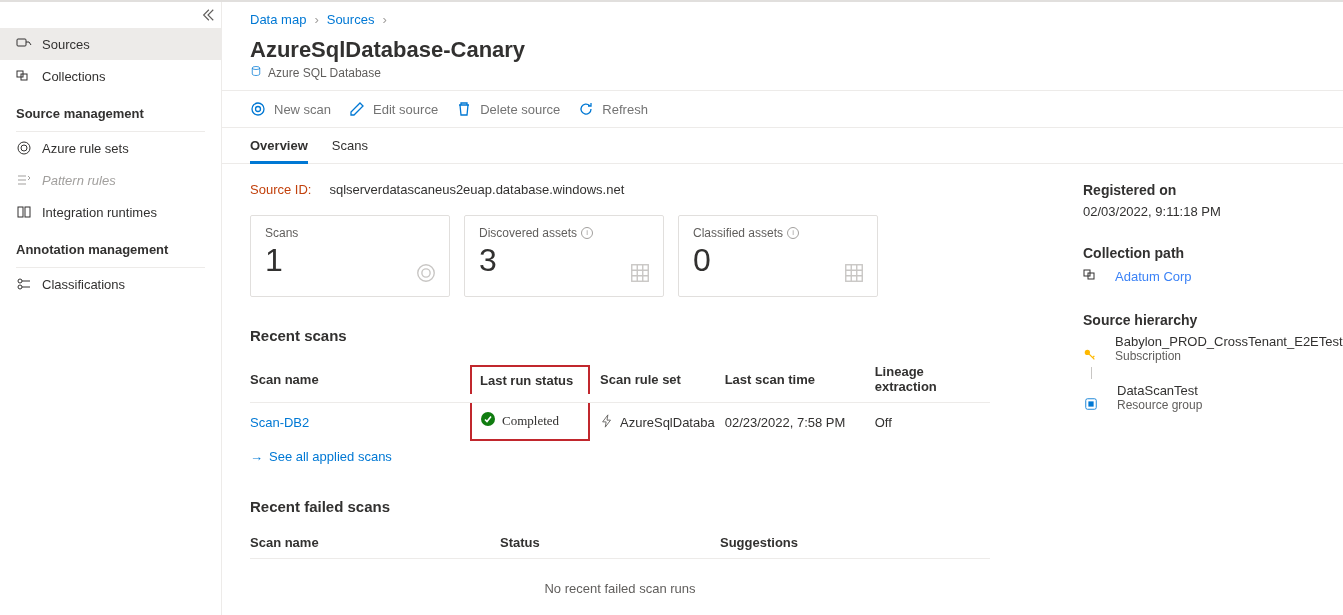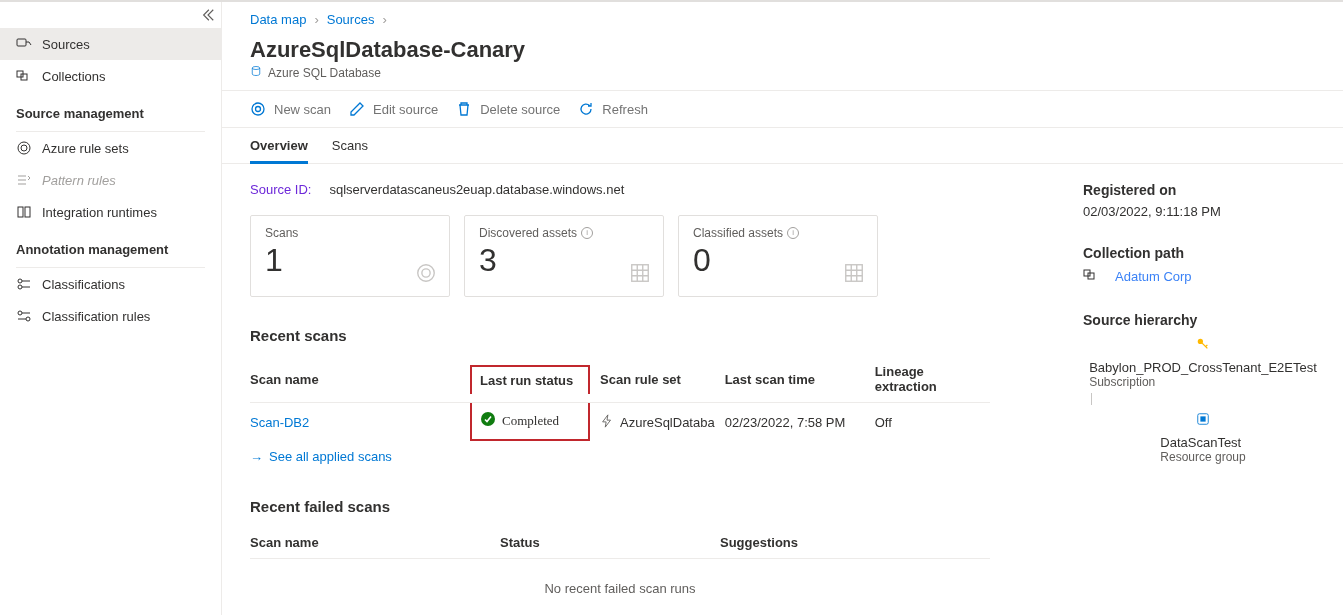--- a/index.html
+++ b/index.html
@@ -25,41 +25,41 @@
   .toolbar { display: flex; align-items: center; gap: 18px; padding: 10px 28px; border-bottom: 1px solid #edebe9; }
   .tbtn { display: flex; align-items: center; gap: 8px; color: #737373; cursor: pointer; font-size: 13px; }
   .tbtn .ticon { color: #0078d4; width: 16px; height: 16px; display: inline-flex; align-items: center; justify-content: center; }
   .tabs { display: flex; gap: 24px; padding: 0 28px; border-bottom: 1px solid #edebe9; }
   .tab { padding: 10px 0 8px; cursor: pointer; color: #323130; }
   .tab.active { font-weight: 600; border-bottom: 3px solid #0078d4; margin-bottom: -1px; text-align: center; }
   .content { display: flex; flex: 1; overflow: auto; }
   .left-col { flex: 1; padding: 18px 28px; }
   .right-col { width: 280px; padding: 18px 20px; }
   .row-srcid { display: flex; gap: 18px; font-size: 13px; margin-bottom: 18px; }
-  .row-srcid .lbl { color: #6d28d9; }
+  .row-srcid .lbl { color: #c2410c; }
   .stats { display: flex; gap: 14px; margin-bottom: 30px; }
   .card { border: 1px solid #e1dfdd; border-radius: 2px; width: 200px; height: 82px; padding: 10px 14px; position: relative; }
   .card .clabel { font-size: 12px; color: #605e5c; display: flex; align-items: center; gap: 4px; }
   .card .cvalue { font-size: 32px; font-weight: 400; margin-top: 2px; }
   .card .cicon { position: absolute; right: 12px; bottom: 12px; color: #c8c6c4; }
   .section-title { font-size: 15px; font-weight: 600; margin-bottom: 12px; }
   table.scans { width: 740px; border-collapse: collapse; font-size: 13px; }
   table.scans th { text-align: left; font-weight: 600; padding: 8px 10px 8px 0; color: #323130; border-bottom: 1px solid #edebe9; }
   table.scans td { padding: 10px 10px 10px 0; vertical-align: middle; }
   .link { color: #0078d4; text-decoration: none; cursor: pointer; }
   .status-cell { display: flex; align-items: center; gap: 6px; }
   .ruleset-cell { display: flex; align-items: center; gap: 6px; color: #323130; }
   .see-all { display: inline-flex; align-items: center; gap: 6px; color: #0078d4; cursor: pointer; margin-top: 8px; font-size: 13px; }
   .th-highlight { border: 2px solid #c1272d; border-bottom: none; padding: 6px 8px; }
   .td-highlight { border: 2px solid #c1272d; border-top: none; padding: 8px; font-family: Liberation Serif, serif; }
   .info-circ { display:inline-block; width:12px; height:12px; border:1px solid #a19f9d; border-radius:50%; font-size:8px; line-height:10px; text-align:center; color:#a19f9d; }
   .meta-label { font-weight: 600; font-size: 14px; margin-bottom: 6px; }
   .meta-value { font-size: 13px; color: #323130; margin-bottom: 26px; }
   .hierarchy { }
-  .hn { display:flex; align-items:center; gap:8px; margin-bottom: 4px; flex-direction: column; }
+  .hn { display:flex; align-items:flex-end; gap:18px; margin-bottom: 4px; }
   .hn .hicon { width:16px; height:16px; display:inline-flex; align-items:center; justify-content:center; margin-top:2px; }
   .hn .hname { font-size: 13px; }
   .hn .htype { font-size: 12px; color: #605e5c; }
   .hconnector { border-left: 1px solid #c8c6c4; height: 12px; margin-left: 8px; margin-bottom:4px; }
   .grid-icon svg, .icon svg, .ticon svg, .hicon svg, .cicon svg { display:block; }
   .failed-table { width: 740px; border-collapse: collapse; font-size:13px; margin-top:6px; }
   .failed-table th { text-align:left; font-weight:600; padding:8px 10px 8px 0; border-bottom:1px solid #edebe9; }
   .no-rows { text-align:center; color:#605e5c; padding: 22px 0; }
   .coll-link { display:flex; align-items:center; gap:16px; color:#3b82f6; cursor:pointer; }
 </style>
@@ -127,30 +127,20 @@
     <div class="nav-divider"></div>
     <div class="nav-item">
       <span class="icon">
         <svg width="16" height="16" viewBox="0 0 16 16">
             <circle cx="4" cy="5" r="2" stroke="#323130" fill="none"></circle>
             <circle cx="4" cy="11" r="2" stroke="#323130" fill="none"></circle>
             <path d="M6 5h8M6 11h8" stroke="#323130"></path>
           </svg>
       </span>
       <span>Classifications</span>
-    </div>
-    <div class="nav-item">
-      <span class="icon">
-        <svg width="16" height="16" viewBox="0 0 16 16">
-            <circle cx="4" cy="5" r="2" stroke="#323130" fill="none"></circle>
-            <circle cx="12" cy="11" r="2" stroke="#323130" fill="none"></circle>
-            <path d="M6 5h8M2 11h8" stroke="#323130"></path>
-          </svg>
-      </span>
-      <span>Classification rules</span>
     </div>
   </div>
 
   <div class="main">
     <div class="breadcrumb">
       <a>Data map</a>
       <span class="sep">›</span>
       <a>Sources</a>
       <span class="sep">›</span>
     </div>

